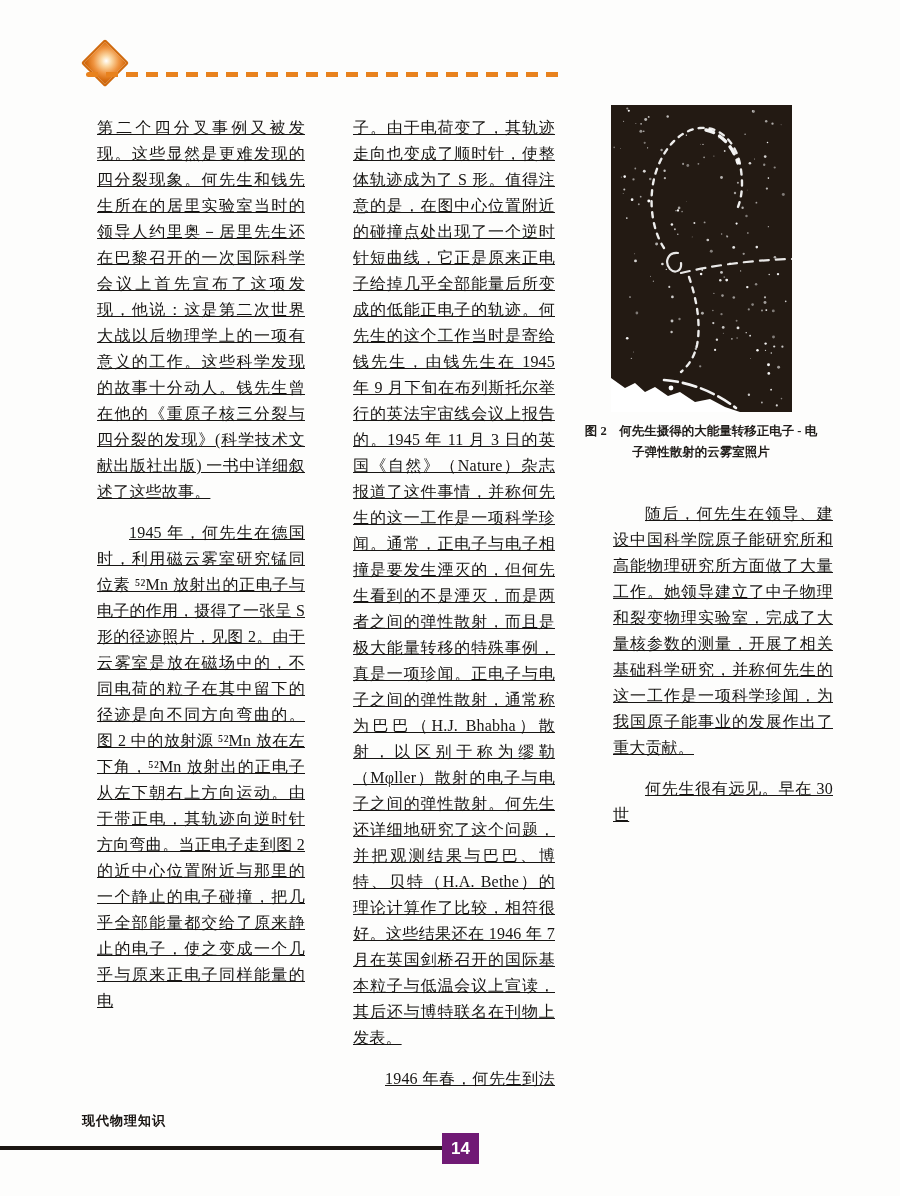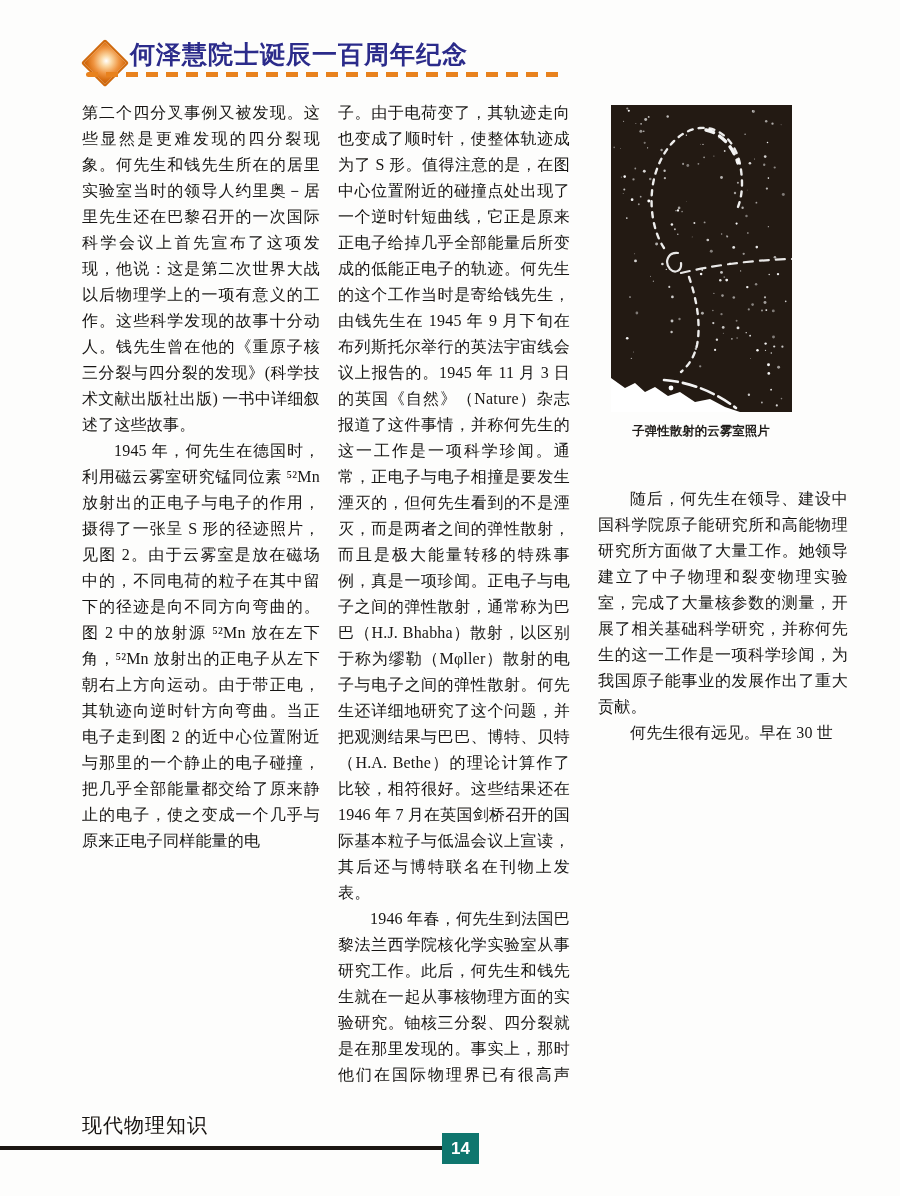--- a/index.html
+++ b/index.html
@@ -37,21 +37,21 @@
 
   
   .col {
     position: absolute; top: 100px;
     font-size: 16px; line-height: 26px;
     text-align: justify; text-justify: inter-ideograph;
     color: #171513;
     letter-spacing: 0.2px;
     overflow: hidden;
   }
-  .col p { margin: 0; }
+  .col p { margin: 15px; text-decoration: underline; }
   .col p.indent { text-indent: 2em; }
   #col1 { left: 82px;  width: 238px; height: 992px; }
   #col2 { left: 338px; width: 232px; height: 992px; }
   #col3 { left: 598px; width: 250px; top: 486px; height: 608px; }
 
   
   .figure-photo {
     position: absolute; left: 611px; top: 105px;
     width: 181px; height: 307px;
   }
@@ -60,42 +60,41 @@
     position: absolute; left: 584px; top: 421px; width: 234px;
     font-size: 12.5px; line-height: 21px; font-weight: bold;
     text-align: center; color: #201d1a;
     font-family: "Liberation Serif", "DejaVu Serif", serif;
   }
 
   
   .ftr-journal {
     position: absolute; left: 82px; top: 1112px;
     font-family: "Liberation Sans", "DejaVu Sans", sans-serif;
-    font-weight: normal; font-size: 20px; color: #171310;
+    font-weight: bold; font-size: 13px; color: #171310;
     letter-spacing: 1px;
   }
   .ftr-line {
     position: absolute; left: 0; top: 1146px;
     width: 444px; height: 4px; background: #1c1713;
   }
   .ftr-pagebox {
     position: absolute; left: 442px; top: 1133px;
-    width: 37px; height: 31px; background: #0f766e;
+    width: 37px; height: 31px; background: #701a75;
     color: #ffffff; font-family: "Liberation Sans", "DejaVu Sans", sans-serif;
     font-weight: bold; font-size: 17px;
     display: flex; align-items: center; justify-content: center;
   }
 </style>
 </head>
 <body>
 
 <div id="page">
 
   <div class="hdr-diamond"></div>
-  <div class="hdr-title">何泽慧院士诞辰一百周年纪念</div>
   <div class="hdr-dash"></div>
 
   <div class="col" id="col1">
     <p>第二个四分叉事例又被发现。这些显然是更难发现的四分裂现象。何先生和钱先生所在的居里实验室当时的领导人约里奥－居里先生还在巴黎召开的一次国际科学会议上首先宣布了这项发现，他说：这是第二次世界大战以后物理学上的一项有意义的工作。这些科学发现的故事十分动人。钱先生曾在他的《重原子核三分裂与四分裂的发现》(科学技术文献出版社出版) 一书中详细叙述了这些故事。</p>
     <p class="indent">1945 年，何先生在德国时，利用磁云雾室研究锰同位素 ⁵²Mn 放射出的正电子与电子的作用，摄得了一张呈 S 形的径迹照片，见图 2。由于云雾室是放在磁场中的，不同电荷的粒子在其中留下的径迹是向不同方向弯曲的。图 2 中的放射源 ⁵²Mn 放在左下角，⁵²Mn 放射出的正电子从左下朝右上方向运动。由于带正电，其轨迹向逆时针方向弯曲。当正电子走到图 2 的近中心位置附近与那里的一个静止的电子碰撞，把几乎全部能量都交给了原来静止的电子，使之变成一个几乎与原来正电子同样能量的电</p>
   </div>
 
   <div class="col" id="col2">
     <p>子。由于电荷变了，其轨迹走向也变成了顺时针，使整体轨迹成为了 S 形。值得注意的是，在图中心位置附近的碰撞点处出现了一个逆时针短曲线，它正是原来正电子给掉几乎全部能量后所变成的低能正电子的轨迹。何先生的这个工作当时是寄给钱先生，由钱先生在 1945 年 9 月下旬在布列斯托尔举行的英法宇宙线会议上报告的。1945 年 11 月 3 日的英国《自然》（Nature）杂志报道了这件事情，并称何先生的这一工作是一项科学珍闻。通常，正电子与电子相撞是要发生湮灭的，但何先生看到的不是湮灭，而是两者之间的弹性散射，而且是极大能量转移的特殊事例，真是一项珍闻。正电子与电子之间的弹性散射，通常称为巴巴（H.J. Bhabha）散射，以区别于称为缪勒（Mφller）散射的电子与电子之间的弹性散射。何先生还详细地研究了这个问题，并把观测结果与巴巴、博特、贝特（H.A. Bethe）的理论计算作了比较，相符很好。这些结果还在 1946 年 7 月在英国剑桥召开的国际基本粒子与低温会议上宣读，其后还与博特联名在刊物上发表。</p>
     <p class="indent">1946 年春，何先生到法国巴黎法兰西学院核化学实验室从事研究工作。此后，何先生和钱先生就在一起从事核物理方面的实验研究。铀核三分裂、四分裂就是在那里发现的。事实上，那时他们在国际物理界已有很高声誉，1947 年夏，钱先生被晋升为“研究导师”。人们也都猜测他们会</p>
@@ -274,20 +273,21 @@
       <path d="M78,172 C86,195 90,220 86,240 C83,253 77,261 70,267" fill="none" stroke="#ffffff" stroke-width="2.4" stroke-linecap="round" stroke-dasharray="5 6" opacity="0.92"></path>
 
       <path d="M53,275 C79,277 104,287 125,303" fill="none" stroke="#ffffff" stroke-width="2.6" stroke-linecap="round" stroke-dasharray="14 5" opacity="0.95"></path>
 
       <polygon points="0,273 14,283 24,278 34,287 44,282 57,291 69,287 84,297 99,294 114,302 129,307 0,307" fill="#ffffff"></polygon>
       <circle cx="20" cy="290" r="3.2" fill="#ffffff"></circle>
       <circle cx="60" cy="283" r="2.4" fill="#ffffff"></circle>
     </svg>
   </div>
   <div class="figure-caption">
+    <div>图 2　何先生摄得的大能量转移正电子 - 电</div>
     <div>子弹性散射的云雾室照片</div>
   </div>
 
   <div class="col" id="col3">
     <p class="indent">随后，何先生在领导、建设中国科学院原子能研究所和高能物理研究所方面做了大量工作。她领导建立了中子物理和裂变物理实验室，完成了大量核参数的测量，开展了相关基础科学研究，并称何先生的这一工作是一项科学珍闻，为我国原子能事业的发展作出了重大贡献。</p>
     <p class="indent">何先生很有远见。早在 30 世</p>
   </div>
 
   <div class="ftr-journal">现代物理知识</div>
   <div class="ftr-line"></div>

